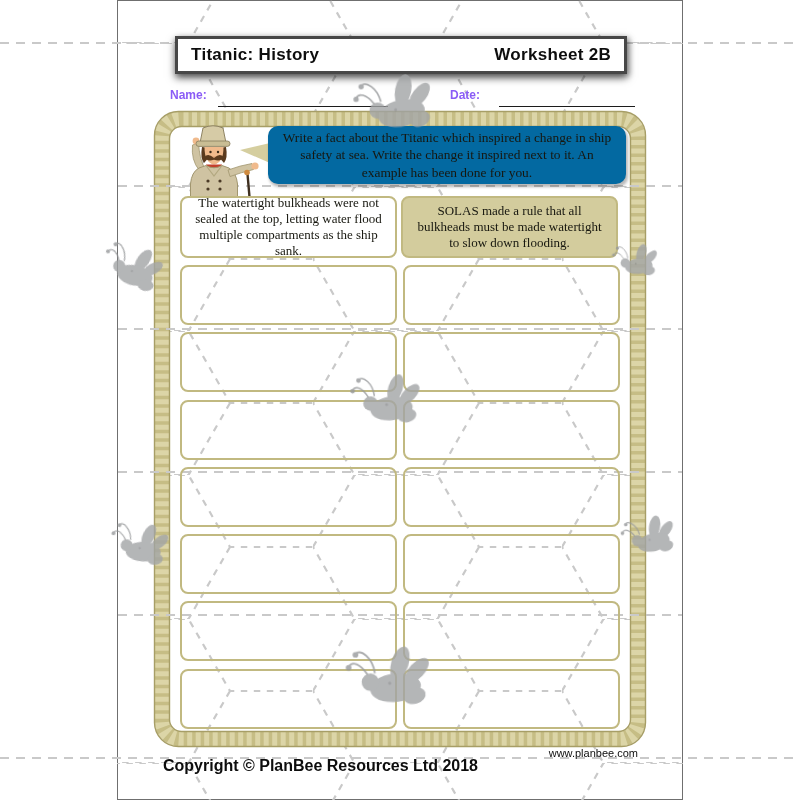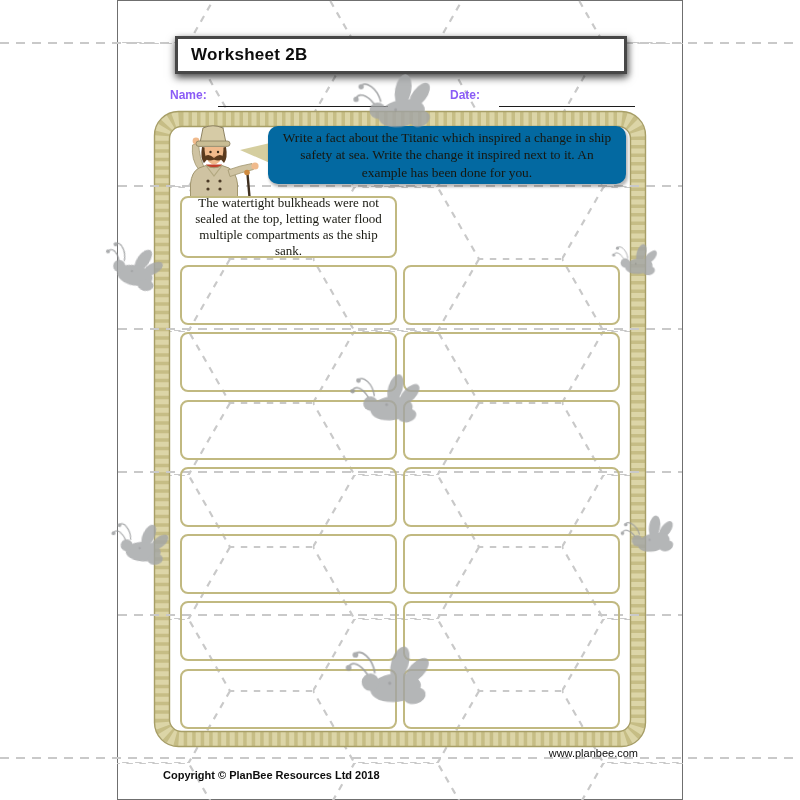--- a/index.html
+++ b/index.html
@@ -37,21 +37,21 @@
     text-align:center;color:#17170f;}
   .ex-row{left:180px;top:196px;width:440px;display:flex;gap:4px;}
   .ex-white{background:#ffffff;}
   .ex-tan{background:#d3cc9d;}
   .grid{left:180px;top:265px;width:440px;display:flex;flex-direction:column;gap:7.3px;}
   .grid-row{display:flex;gap:6px;}
   .ans-box{width:217px;height:60px;box-sizing:border-box;border:2px solid #c1b981;
     border-radius:8px;background:transparent;}
 
   
-  .footer-left{left:163px;top:757px;font-weight:bold;font-size:11px;color:#0d0d0d;margin-top:12px;}
+  .footer-left{left:163px;top:757px;font-weight:bold;font-size:16px;color:#0d0d0d;}
   .footer-right{right:162px;top:747px;font-weight:normal;font-size:11px;color:#0d0d0d;}
 </style>
 </head>
 <body>
 
 <svg id="bg-layer" width="800" height="800" viewBox="0 0 800 800">
   <defs>
     <pattern id="hexpat" width="249" height="144" patternUnits="userSpaceOnUse" patternTransform="translate(64,43)">
       <path d="M0,72 L41.5,0 L124.5,0 L166,72 L249,72 M166,72 L124.5,144 L41.5,144 L0,72" fill="none" stroke="#c9c9c9" stroke-width="2.2" stroke-dasharray="6.5 6.5"></path>
     </pattern>
@@ -110,35 +110,37 @@
     <circle cx="220" cy="189" r="1.6" fill="#4a3a26"></circle>
 
     <path d="M228,170 Q240,165.5 252,163.5 L253.5,169.5 Q241,172.5 230,176.5 Z" fill="#cfc3a2" stroke="#a1966f" stroke-width="0.8"></path>
     <circle cx="255" cy="166" r="3.6" fill="#f0ba8c"></circle>
     <line x1="247.5" y1="174" x2="249.5" y2="197" stroke="#3f3020" stroke-width="2.4"></line>
     <circle cx="247" cy="172.5" r="2.8" fill="#cf8a3e"></circle>
   </g>
 </svg>
 
 <div class="abs content header-box">
+  <span>Titanic: History</span>
   <span>Worksheet 2B</span>
 </div>
 
 <div class="abs content fieldlabel" style="left:170px;">Name:</div>
 <div class="abs content writeline" style="left:218px;width:170px;"></div>
 <div class="abs content fieldlabel" style="left:450px;">Date:</div>
 <div class="abs content writeline" style="left:499px;width:136px;"></div>
 
 <div class="abs content bubble-tail"></div>
 <div class="abs content bubble">
   <div class="txt">Write a fact about the Titanic which inspired a change in ship safety at sea. Write the change it inspired next to it. An example has been done for you.</div>
 </div>
 
 <div class="abs content ex-row">
   <div class="ex-box ex-white">The watertight bulkheads were not sealed at the top, letting water flood multiple compartments as the ship sank.</div>
+  <div class="ex-box ex-tan">SOLAS made a rule that all bulkheads must be made watertight to slow down flooding.</div>
 </div>
 
 <div class="abs content grid">
   <div class="grid-row">
     <div class="ans-box"></div>
     <div class="ans-box"></div>
   </div>
   <div class="grid-row">
     <div class="ans-box"></div>
     <div class="ans-box"></div>

